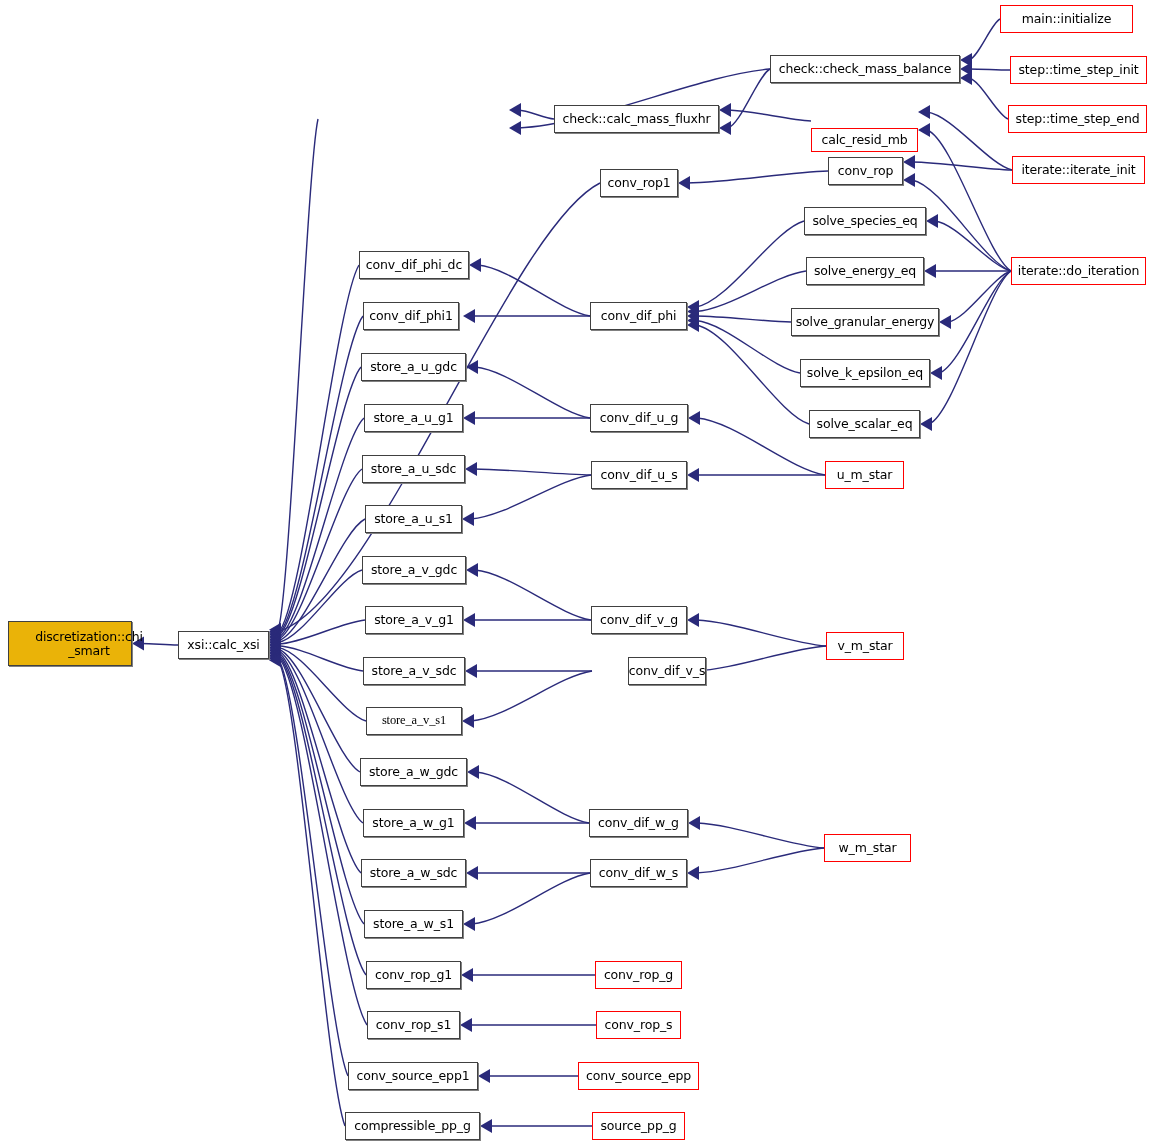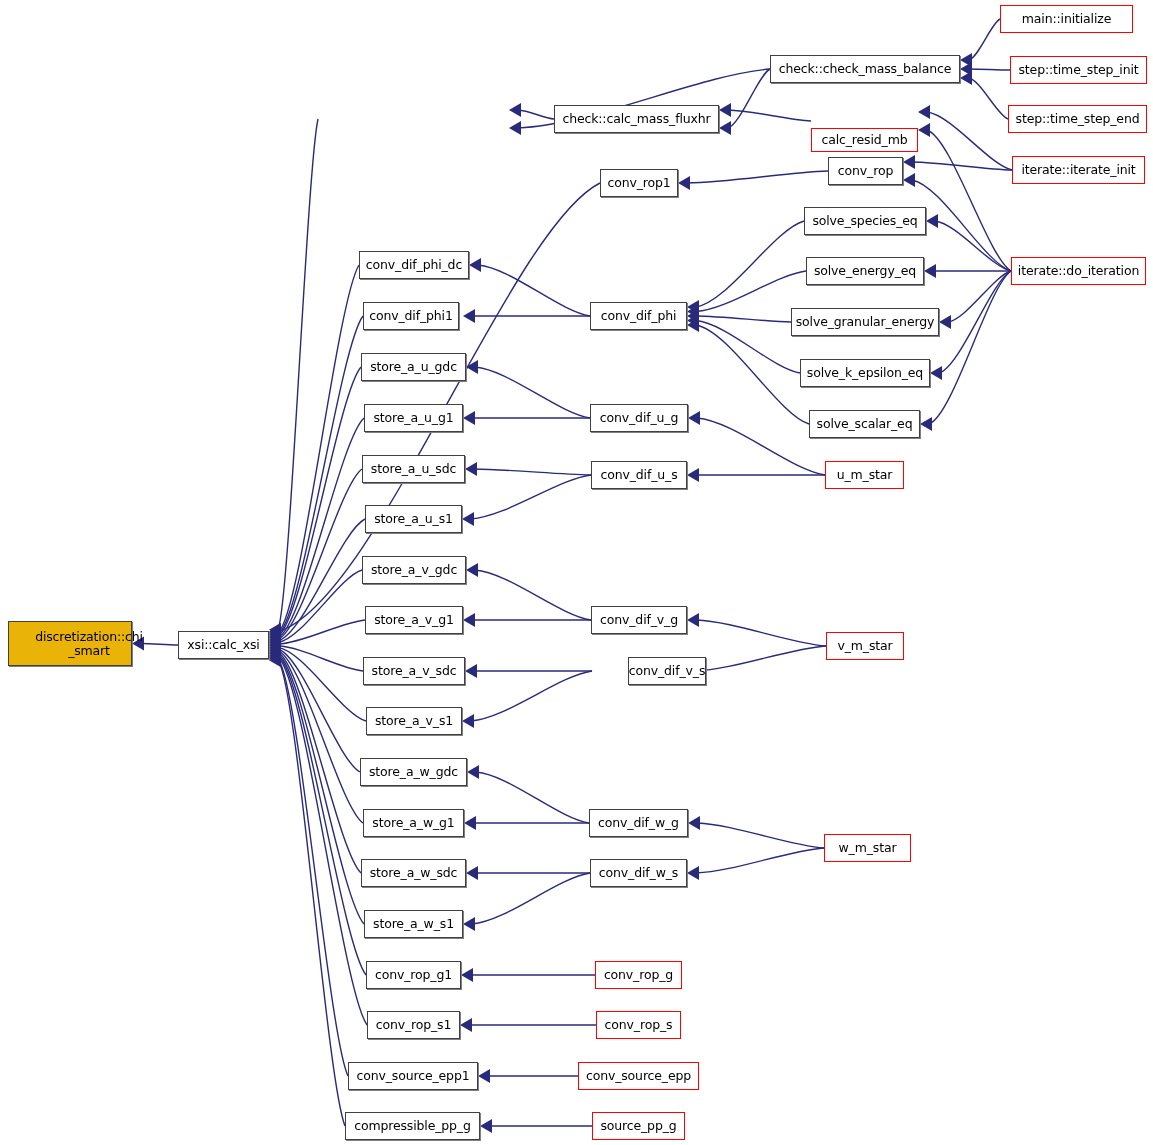--- a/index.html
+++ b/index.html
@@ -257,21 +257,21 @@
     </div>
     <div class="node" style="left: 362px; top: 556px; width: 104px; height: 28px;">
       <span>store_a_v_gdc</span>
     </div>
     <div class="node" style="left: 365px; top: 606px; width: 98px; height: 28px; justify-content: center;">
       <span>store_a_v_g1</span>
     </div>
     <div class="node" style="left: 363px; top: 657px; width: 102px; height: 28px;">
       <span>store_a_v_sdc</span>
     </div>
-    <div class="node" style="left: 366px; top: 707px; width: 96px; height: 28px;">
+    <div class="node" style="left: 366px; top: 707px; width: 96px; height: 28px; font-family: Liberation Serif, serif;">
       <span>store_a_v_s1</span>
     </div>
     <div class="node" style="left: 591px; top: 606px; width: 96px; height: 28px;">
       <span>conv_dif_v_g</span>
     </div>
     <div class="node" style="left: 592px; top: 657px; width: 78px; height: 28px; margin-left: 36px;">
       <span>conv_dif_v_s</span>
     </div>
     <div class="node red" style="left: 826px; top: 632px; width: 78px; height: 28px;">
       <span>v_m_star</span>

